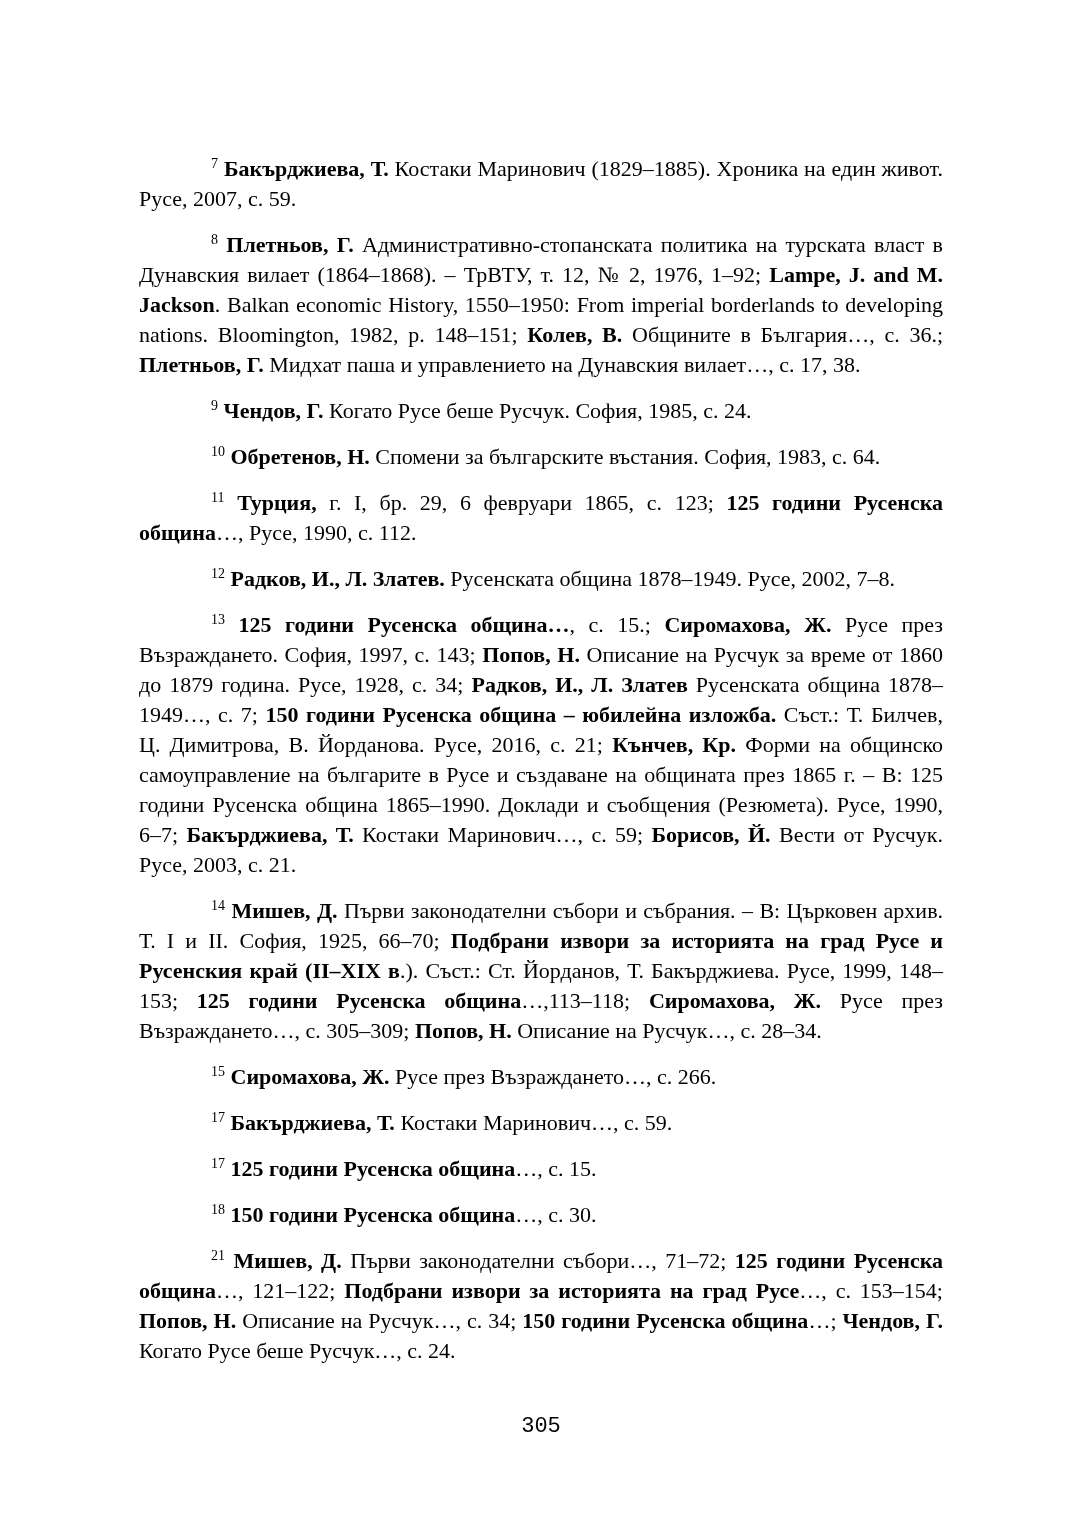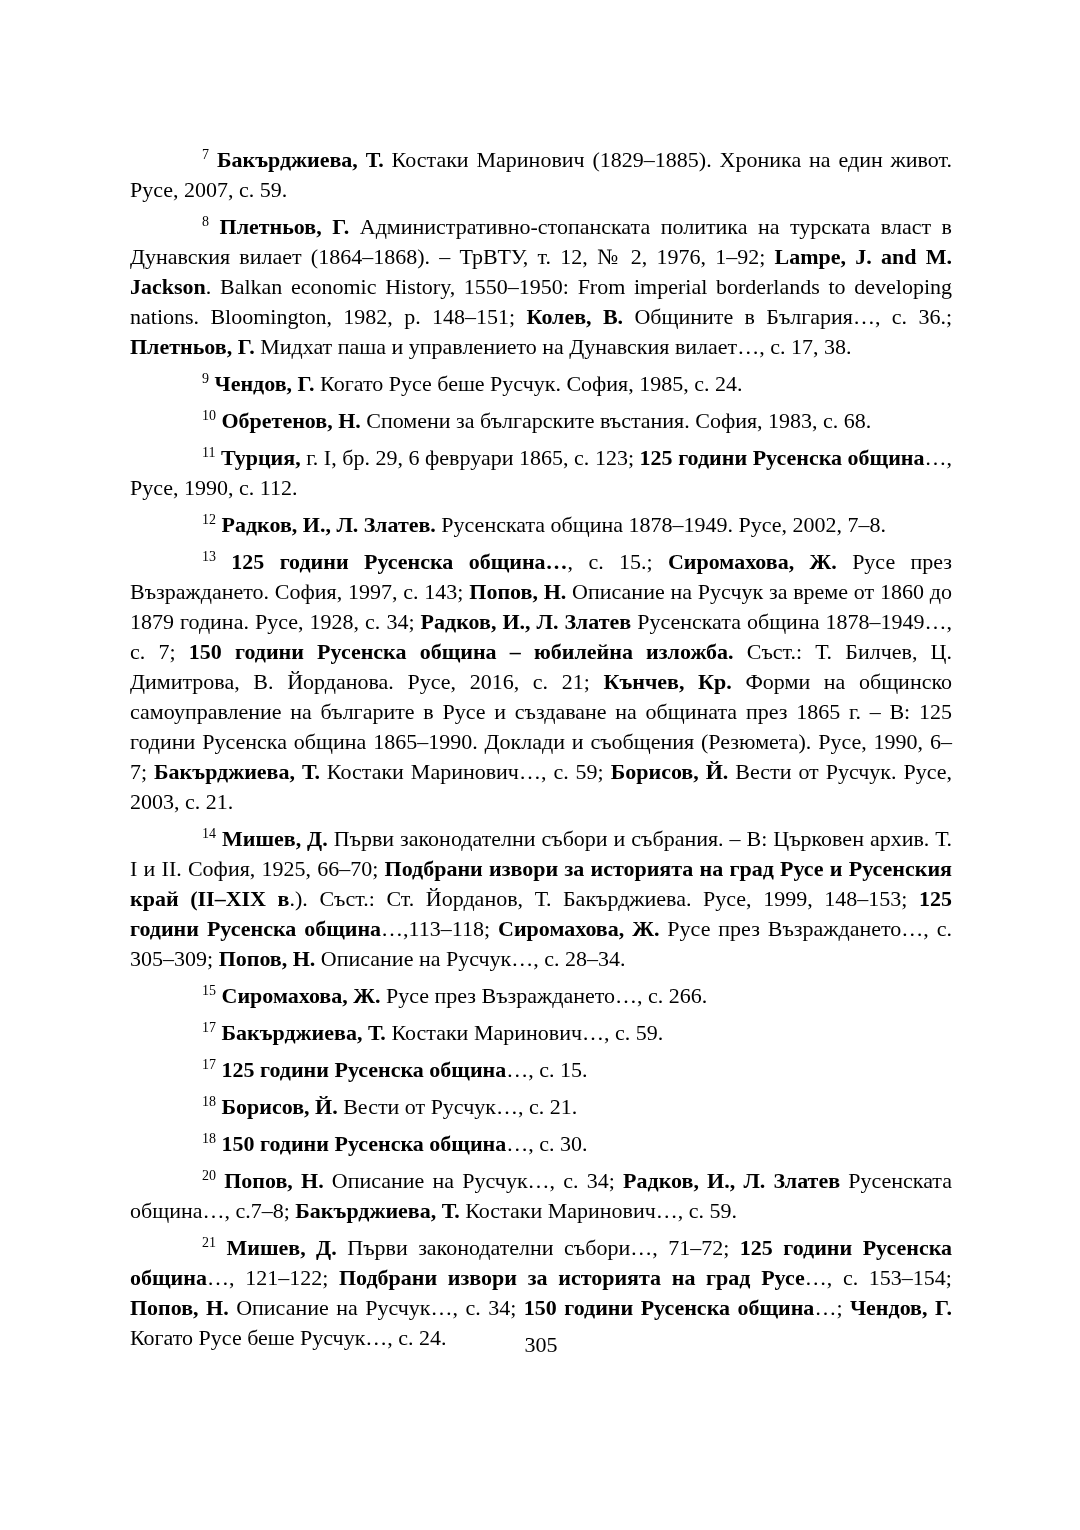--- a/index.html
+++ b/index.html
@@ -19,57 +19,56 @@
   .text-block {
     position: absolute;
     left: 123px;
     top: 138px;
     width: 836px;
     font-size: 22px;
     line-height: 30px;
     text-align: justify;
   }
   p.footnote {
-    margin: 7px;
+    margin: 16px;
     padding: 0;
     text-indent: 72px;
   }
   .fn-marker {
     font-size: 14px;
     line-height: 0;
     vertical-align: super;
   }
   .seg.bold {
     font-weight: bold;
   }
   .page-number {
     position: absolute;
     left: 123px;
-    top: 1330px;
+    top: 1412px;
     width: 836px;
     text-align: center;
     font-size: 22px;
     line-height: 30px;
+    font-family: Liberation Mono, monospace;
   }
 </style>
 </head>
 <body>
 
 <div class="page">
   <div class="text-block">
       <p class="footnote"><sup class="fn-marker">7</sup> <span class="seg bold">Бакърджиева, Т.</span><span class="seg"> Костаки Маринович (1829–1885). Хроника на един живот. Русе, 2007, с. 59.</span></p>
       <p class="footnote"><sup class="fn-marker">8</sup> <span class="seg bold">Плетньов, Г.</span><span class="seg"> Административно-стопанската политика на турската власт в Дунавския вилает (1864–1868). – ТрВТУ, т. 12, № 2, 1976, 1–92; </span><span class="seg bold">Lampe, J. and M. Jackson</span><span class="seg">. Balkan economic History, 1550–1950: From imperial borderlands to developing nations. Bloomington, 1982, p. 148–151; </span><span class="seg bold">Колев, В.</span><span class="seg"> Общините в България…, с. 36.; </span><span class="seg bold">Плетньов, Г.</span><span class="seg"> Мидхат паша и управлението на Дунавския вилает…, с. 17, 38.</span></p>
       <p class="footnote"><sup class="fn-marker">9</sup> <span class="seg bold">Чендов, Г.</span><span class="seg"> Когато Русе беше Русчук. София, 1985, с. 24.</span></p>
-      <p class="footnote"><sup class="fn-marker">10</sup> <span class="seg bold">Обретенов, Н.</span><span class="seg"> Спомени за българските въстания. София, 1983, с. 68.</span></p>
+      <p class="footnote"><sup class="fn-marker">10</sup> <span class="seg bold">Обретенов, Н.</span><span class="seg"> Спомени за българските въстания. София, 1983, с. 64.</span></p>
       <p class="footnote"><sup class="fn-marker">11</sup> <span class="seg bold">Турция,</span><span class="seg"> г. I, бр. 29, 6 февруари 1865, с. 123; </span><span class="seg bold">125 години Русенска община</span><span class="seg">…, Русе, 1990, с. 112.</span></p>
       <p class="footnote"><sup class="fn-marker">12</sup> <span class="seg bold">Радков, И., Л. Златев.</span><span class="seg"> Русенската община 1878–1949. Русе, 2002, 7–8.</span></p>
       <p class="footnote"><sup class="fn-marker">13</sup> <span class="seg bold">125 години Русенска община…</span><span class="seg">, с. 15.; </span><span class="seg bold">Сиромахова, Ж.</span><span class="seg"> Русе през Възраждането. София, 1997, с. 143; </span><span class="seg bold">Попов, Н.</span><span class="seg"> Описание на Русчук за време от 1860 до 1879 година. Русе, 1928, с. 34; </span><span class="seg bold">Радков, И., Л. Златев</span><span class="seg"> Русенската община 1878–1949…, с. 7; </span><span class="seg bold">150 години Русенска община – юбилейна изложба.</span><span class="seg"> Съст.: Т. Билчев, Ц. Димитрова, В. Йорданова. Русе, 2016, с. 21; </span><span class="seg bold">Кънчев, Кр.</span><span class="seg"> Форми на общинско самоуправление на българите в Русе и създаване на общината през 1865 г. – В: 125 години Русенска община 1865–1990. Доклади и съобщения (Резюмета). Русе, 1990, 6–7; </span><span class="seg bold">Бакърджиева, Т.</span><span class="seg"> Костаки Маринович…, с. 59; </span><span class="seg bold">Борисов, Й.</span><span class="seg"> Вести от Русчук. Русе, 2003, с. 21.</span></p>
       <p class="footnote"><sup class="fn-marker">14</sup> <span class="seg bold">Мишев, Д.</span><span class="seg"> Първи законодателни събори и събрания. – В: Църковен архив. Т. I и II. София, 1925, 66–70; </span><span class="seg bold">Подбрани извори за историята на град Русе и Русенския край (II–XIX в</span><span class="seg">.). Съст.: Ст. Йорданов, Т. Бакърджиева. Русе, 1999, 148–153; </span><span class="seg bold">125 години Русенска община</span><span class="seg">…,113–118; </span><span class="seg bold">Сиромахова, Ж.</span><span class="seg"> Русе през Възраждането…, с. 305–309; </span><span class="seg bold">Попов, Н.</span><span class="seg"> Описание на Русчук…, с. 28–34.</span></p>
       <p class="footnote"><sup class="fn-marker">15</sup> <span class="seg bold">Сиромахова, Ж.</span><span class="seg"> Русе през Възраждането…, с. 266.</span></p>
       <p class="footnote"><sup class="fn-marker">17</sup> <span class="seg bold">Бакърджиева, Т.</span><span class="seg"> Костаки Маринович…, с. 59.</span></p>
       <p class="footnote"><sup class="fn-marker">17</sup> <span class="seg bold">125 години Русенска община</span><span class="seg">…, с. 15.</span></p>
-      <p class="footnote"><sup class="fn-marker">18</sup> <span class="seg bold">Борисов, Й.</span><span class="seg"> Вести от Русчук…, с. 21.</span></p>
       <p class="footnote"><sup class="fn-marker">18</sup> <span class="seg bold">150 години Русенска община</span><span class="seg">…, с. 30.</span></p>
-      <p class="footnote"><sup class="fn-marker">20</sup> <span class="seg bold">Попов, Н.</span><span class="seg"> Описание на Русчук…, с. 34; </span><span class="seg bold">Радков, И., Л. Златев</span><span class="seg"> Русенската община…, с.7–8; </span><span class="seg bold">Бакърджиева, Т.</span><span class="seg"> Костаки Маринович…, с. 59.</span></p>
       <p class="footnote"><sup class="fn-marker">21</sup> <span class="seg bold">Мишев, Д.</span><span class="seg"> Първи законодателни събори…, 71–72; </span><span class="seg bold">125 години Русенска община</span><span class="seg">…, 121–122; </span><span class="seg bold">Подбрани извори за историята на град Русе</span><span class="seg">…, с. 153–154; </span><span class="seg bold">Попов, Н.</span><span class="seg"> Описание на Русчук…, с. 34; </span><span class="seg bold">150 години Русенска община</span><span class="seg">…; </span><span class="seg bold">Чендов, Г.</span><span class="seg"> Когато Русе беше Русчук…, с. 24.</span></p>
     </div>
   <div class="page-number">305</div>
 </div>
 
 </body></html>

